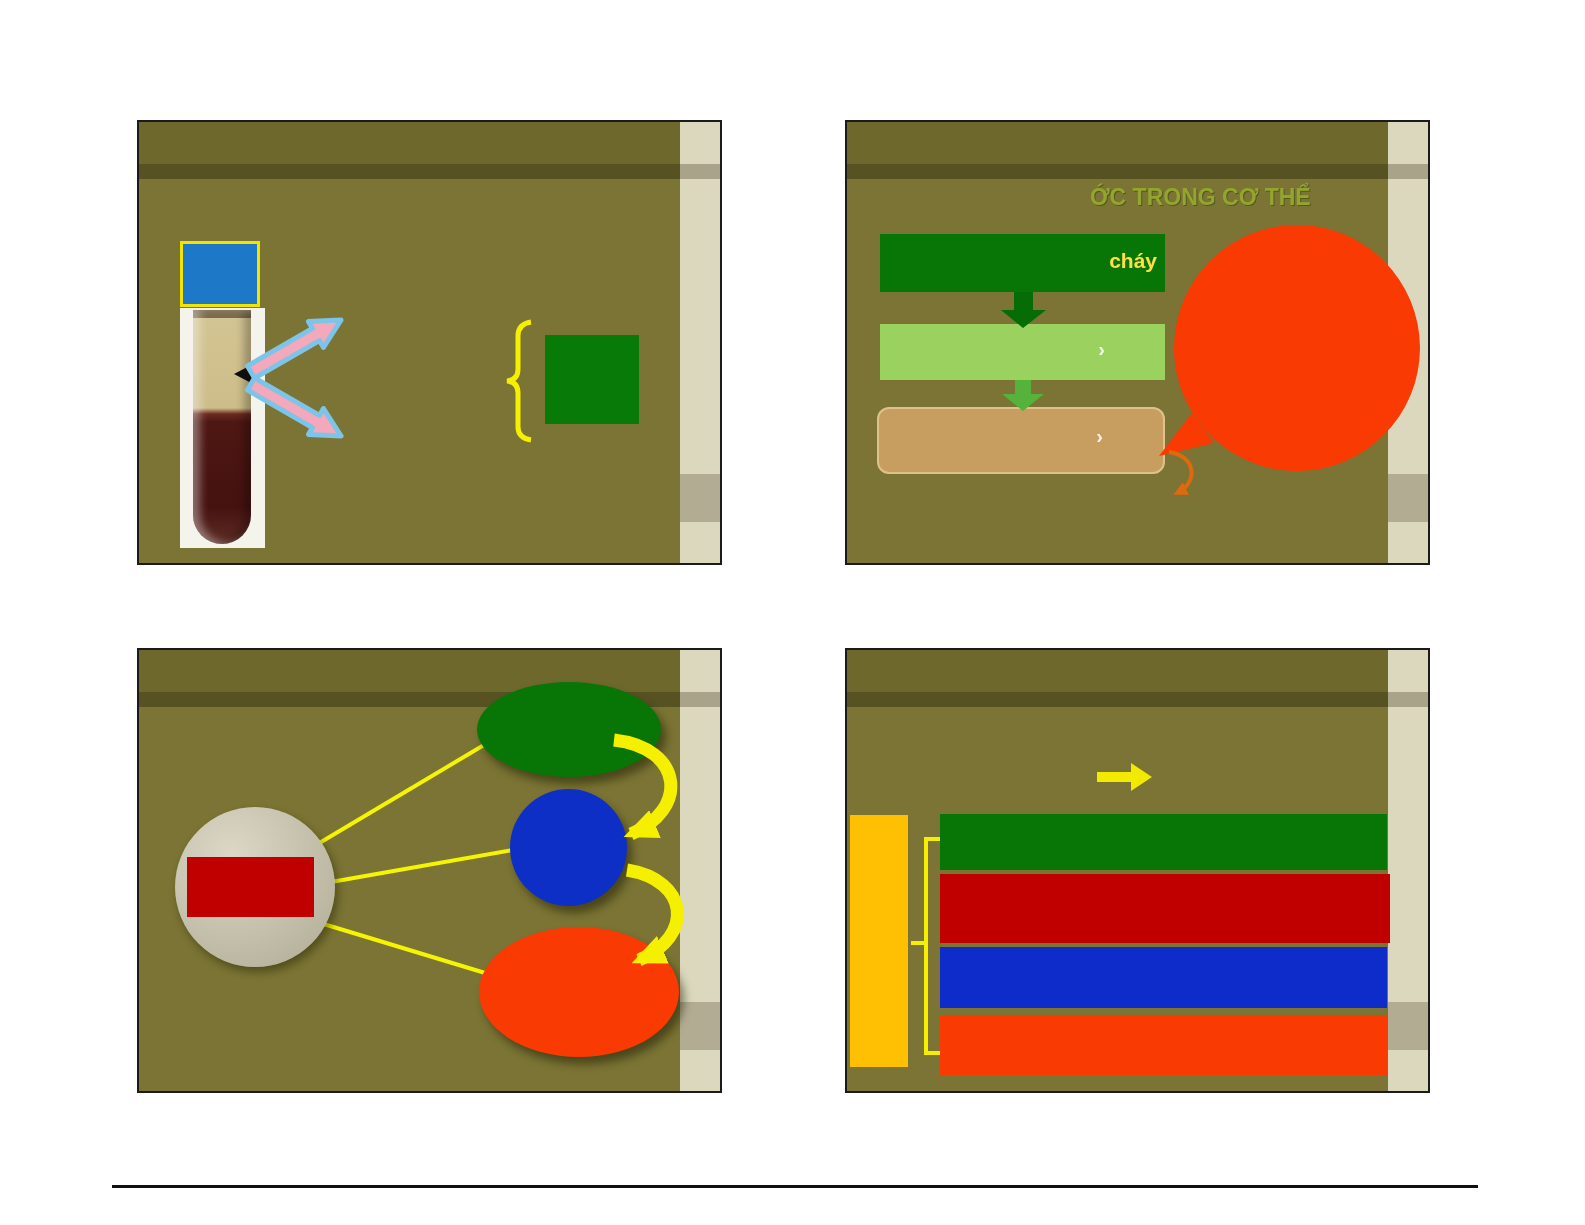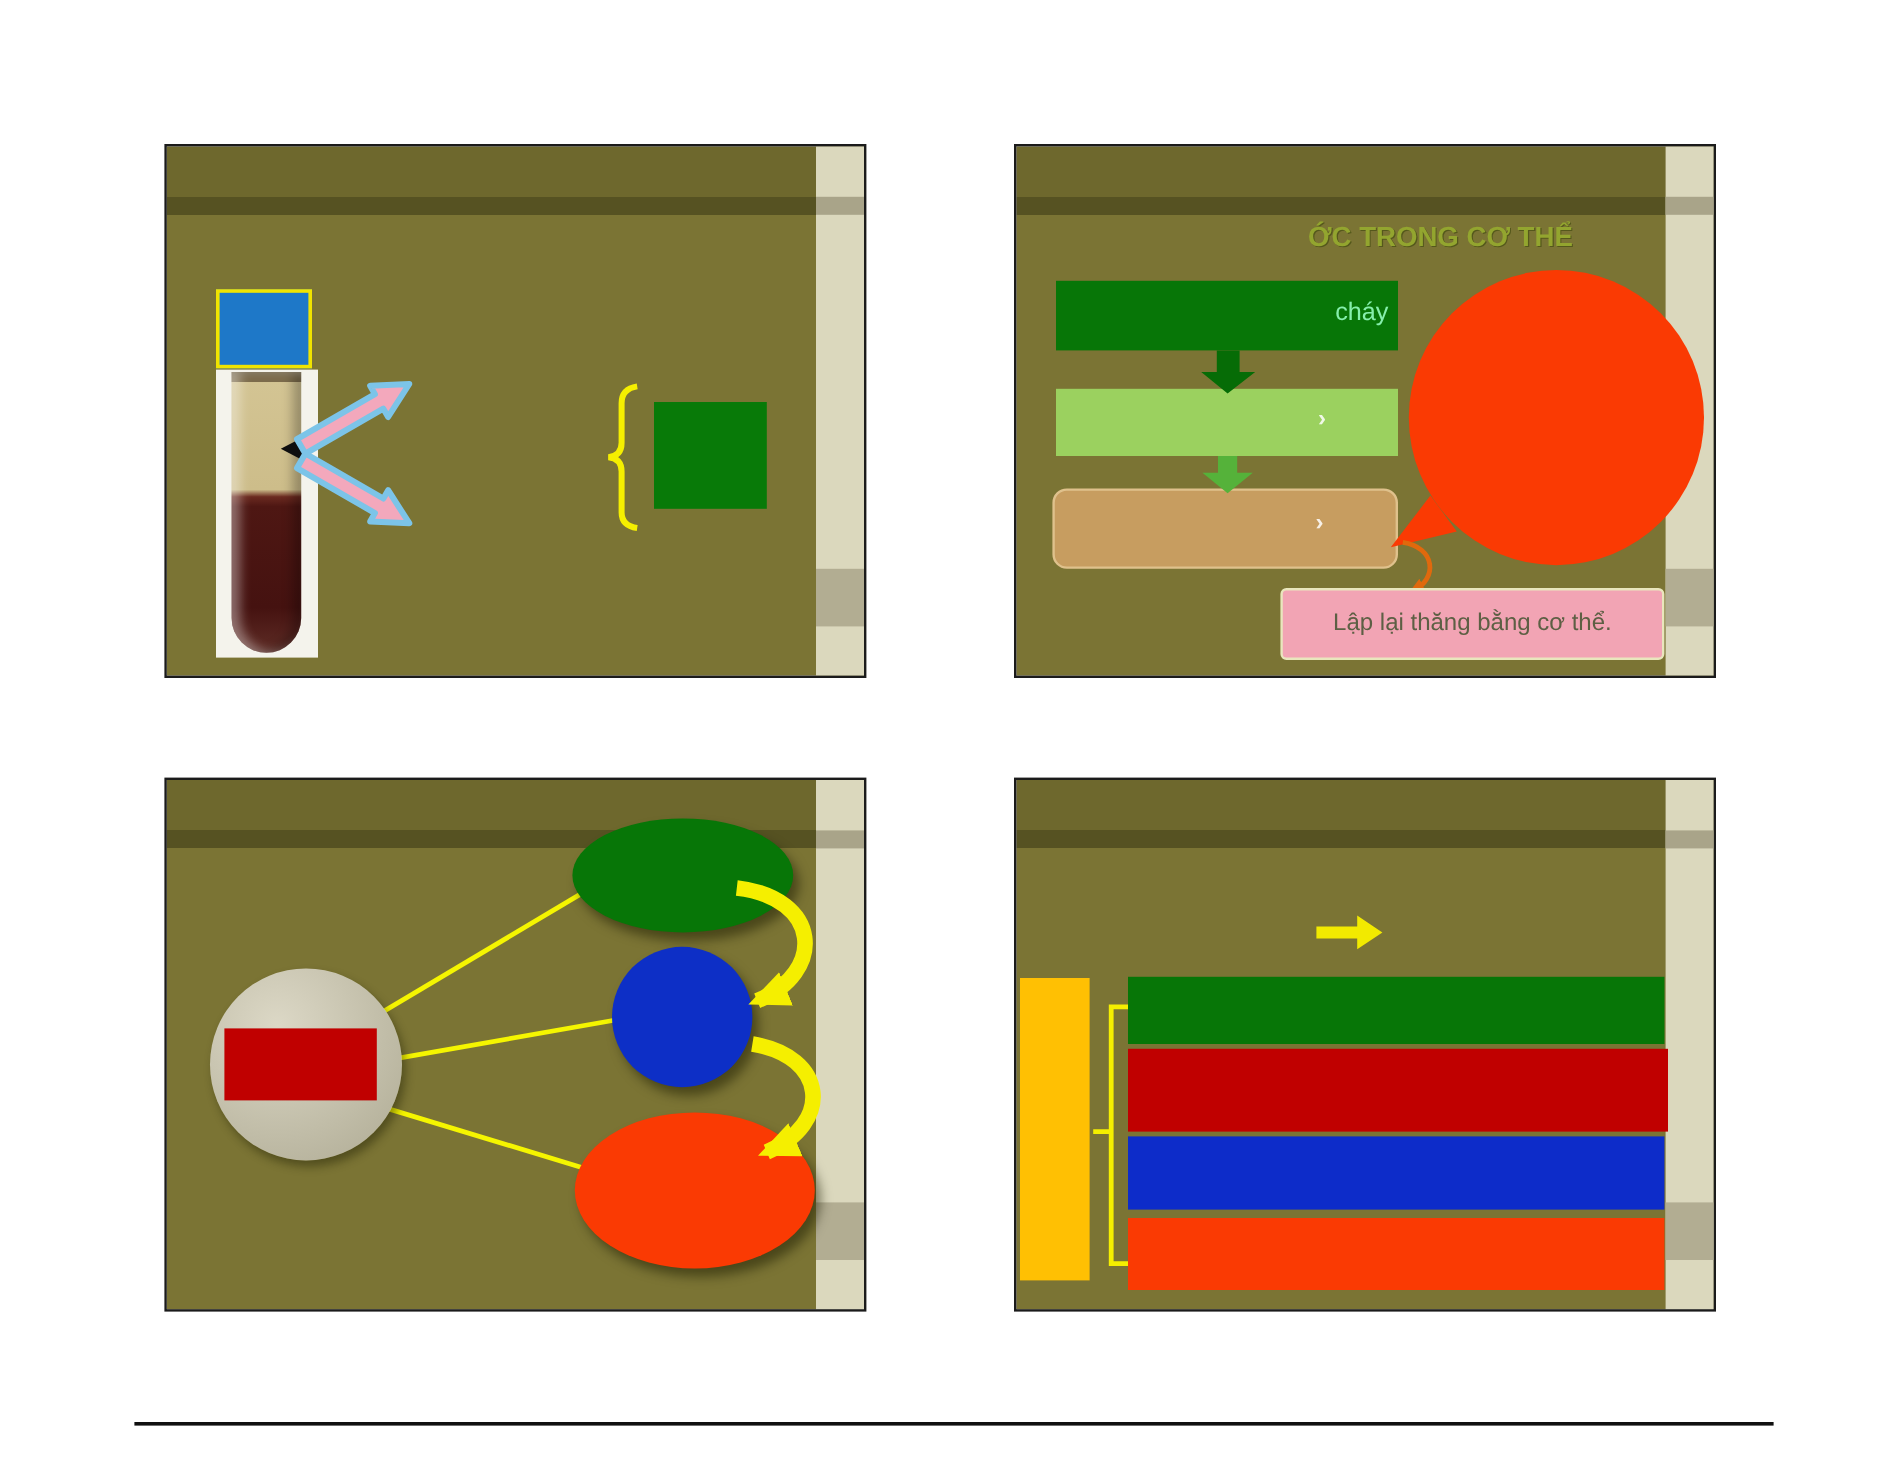--- a/index.html
+++ b/index.html
@@ -28,21 +28,21 @@
   .s1-tube{
     position:absolute;left:13px;top:2px;width:58px;height:234px;border-radius:0 0 29px 29px;
     background:linear-gradient(180deg,#7c6b4a 0px,#7c6b4a 8px,#d3c493 8px,#cdbd8a 98px,#6b2a20 104px,#4e1713 112px,#451210 196px,#5f2d26 100%);
     box-shadow:inset 7px 0 9px rgba(255,255,255,.38), inset -7px 0 9px rgba(0,0,0,.28);
   }
   .s1-green{left:406px;top:213px;width:94px;height:89px;background:#087a08;}
   
   .s2-title{left:243px;top:62px;font-size:23px;font-weight:bold;color:#93a52f;
     text-shadow:1px 1px 0 rgba(55,65,10,.55);white-space:nowrap;}
   .s2-box1{left:33px;top:112px;width:285px;height:58px;background:#077607;}
-  .s2-box1-text{position:absolute;right:8px;top:15px;color:#86efac;font-size:21px;}
+  .s2-box1-text{position:absolute;right:8px;top:15px;color:#fde047;font-size:21px;font-weight:bold;}
   .s2-box2{left:33px;top:202px;width:285px;height:56px;background:#9bd15f;}
   .s2-box3{left:30px;top:285px;width:288px;height:67px;background:#c79d60;border:2px solid #dfc18c;border-radius:12px;box-sizing:border-box;}
   .s2-marker{position:absolute;right:60px;top:14px;color:rgba(255,255,255,.85);font-size:20px;font-weight:bold;}
   .s2-circle{left:327px;top:103px;width:246px;height:246px;border-radius:50%;background:#fa3a03;}
   .s2-pink{left:220px;top:368px;width:320px;height:60px;background:#f2a4b4;border:2px solid #e9e6bd;border-radius:5px;
     box-sizing:border-box;color:#5d5f44;font-size:20px;text-align:center;line-height:55px;white-space:nowrap;}
   
   .s3-gray{left:36px;top:157px;width:160px;height:160px;border-radius:50%;
     background:radial-gradient(circle at 35% 30%,#dcd8c6,#aeaa93);box-shadow:3px 5px 8px rgba(30,30,5,.45);}
   .s3-redrect{left:48px;top:207px;width:127px;height:60px;background:#c00000;}
@@ -106,23 +106,20 @@
       <defs>
         <marker id="oarrow" markerUnits="userSpaceOnUse" markerWidth="14" markerHeight="14" refX="10" refY="7" orient="auto">
           <path d="M0,0 L14,7 L0,14 z" fill="#e0690d"></path>
         </marker>
       </defs>
       <polygon points="167,170 186,170 186,188 199,188 176,206 154,188 167,188" fill="#066c06"></polygon>
       <polygon points="168,258 184,258 184,272 197,272 176,289 155,272 168,272" fill="#55b23a"></polygon>
       <polygon points="312,334 345,291 367,321" fill="#fa3a03"></polygon>
       <path d="M 322 330 C 349 334 352 360 330 371" fill="none" stroke="#e0690d" stroke-width="4" marker-end="url(#oarrow)"></path>
     </svg>
-    <div class="abs s2-pink">
-      <span>Lập lại thăng bằng cơ thể.</span>
-    </div>
   </div>
 
   <div class="slide" id="slide3">
     <div class="strip">
       <div class="seg1"></div>
       <div class="seg2"></div>
     </div>
     <svg class="overlay" width="585" height="445" viewBox="0 0 585 445">
       <line x1="172" y1="198" x2="350" y2="92" stroke="#f5f500" stroke-width="4"></line>
       <line x1="192" y1="232" x2="374" y2="200" stroke="#f5f500" stroke-width="4"></line>

